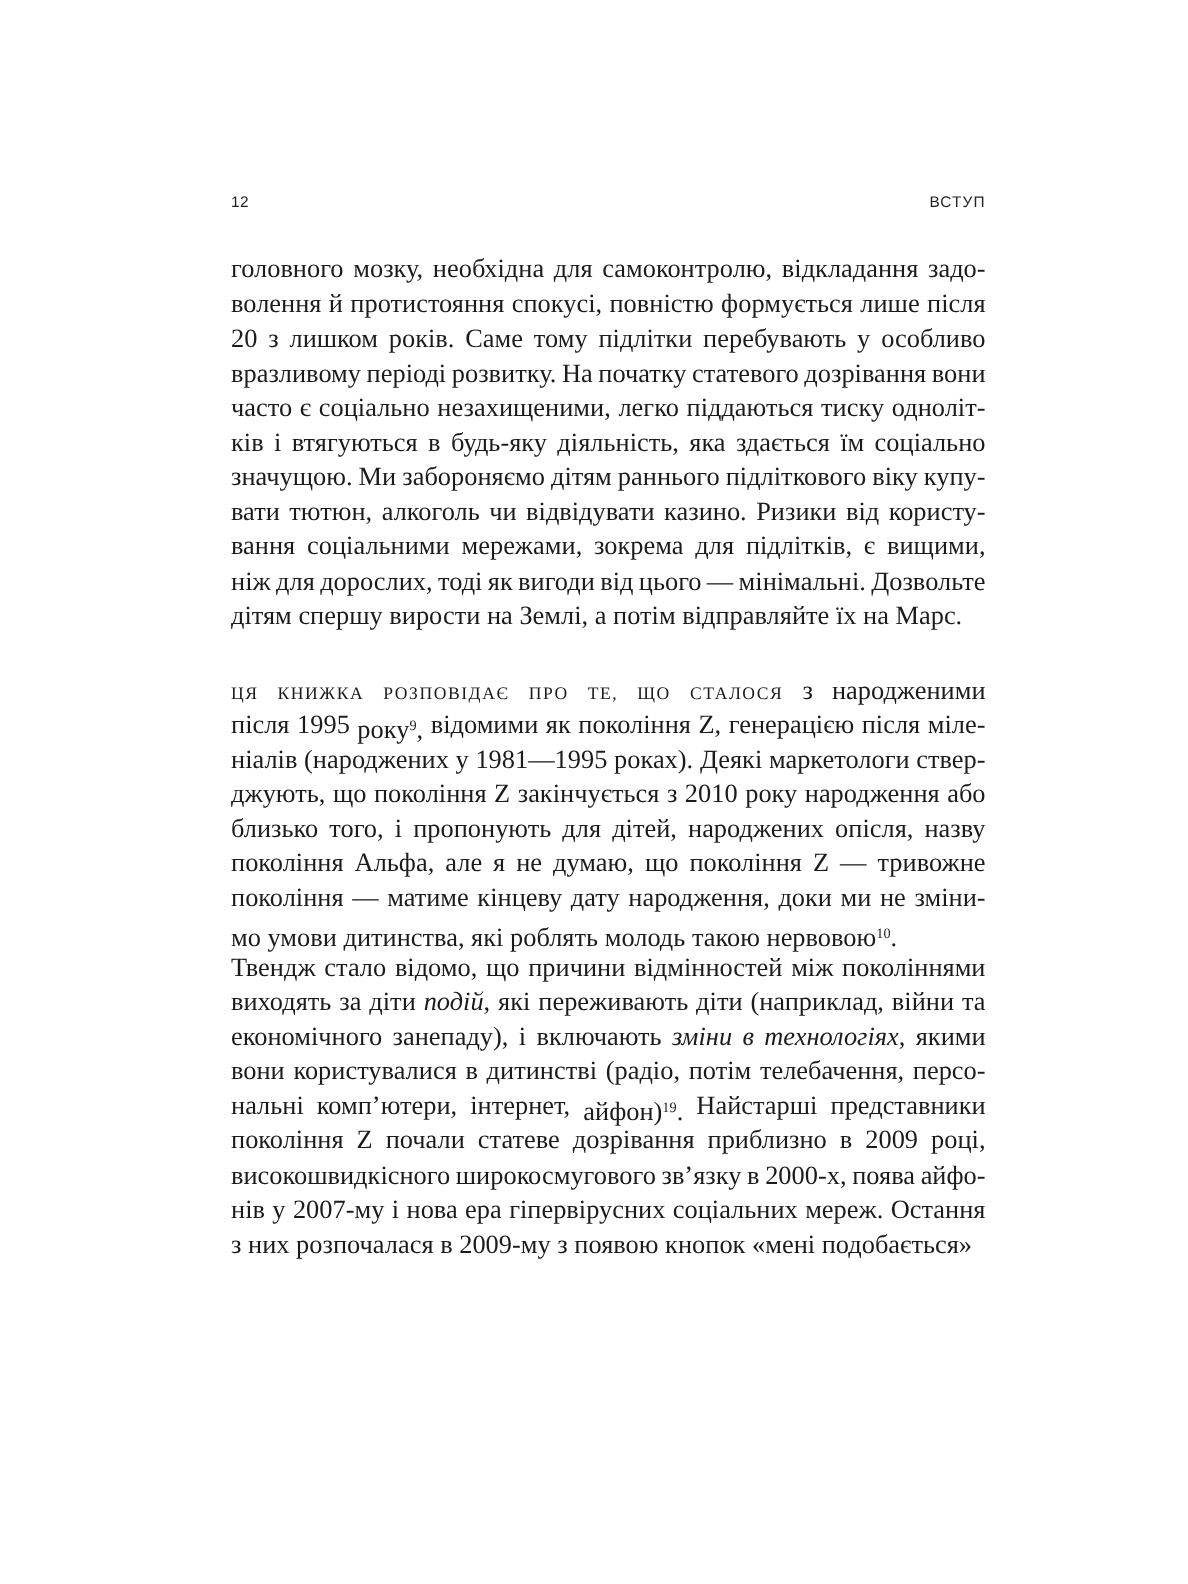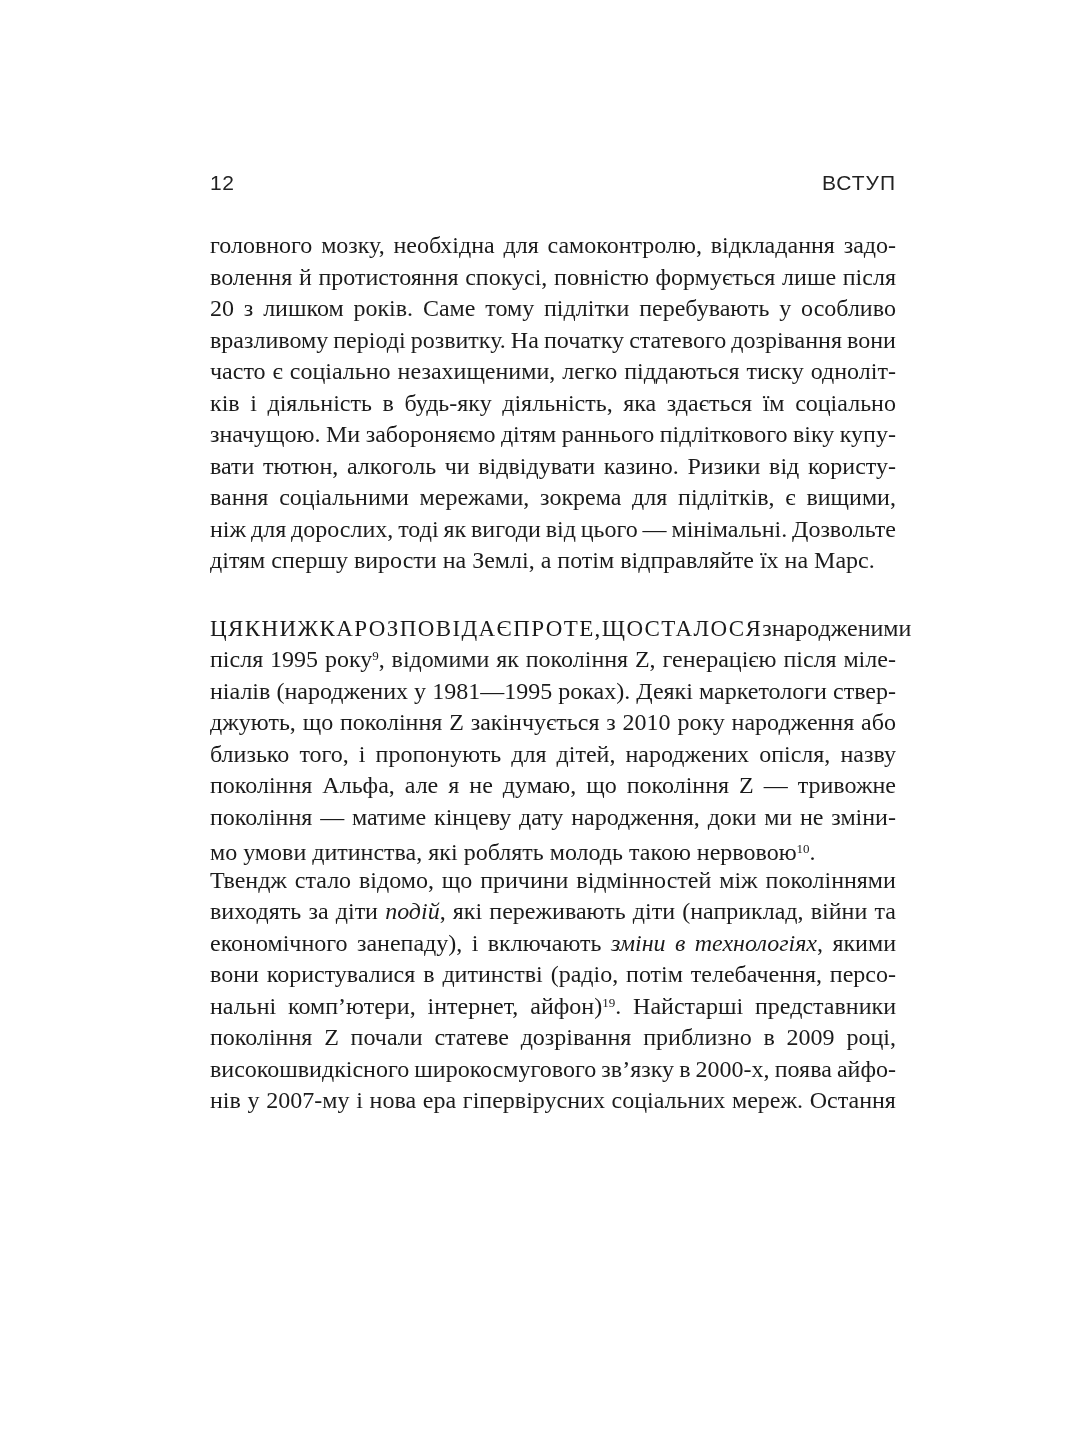--- a/index.html
+++ b/index.html
@@ -19,53 +19,53 @@
   }
   .running-head {
     position: absolute;
     left: 210px;
     top: 173px;
     width: 686px;
     display: flex;
     justify-content: space-between;
     align-items: baseline;
     font-family: "Liberation Sans", "DejaVu Sans", sans-serif;
-    font-size: 21px;
+    font-size: 14px;
     line-height: 20px;
     color: #222222;
   }
   .running-head .page-num { letter-spacing: 0.5px; }
   .running-head .head-title { letter-spacing: 1px; margin-left: 40px; }
   .body-text {
     position: absolute;
     left: 210px;
     top: 230px;
     width: 686px;
     font-family: "Liberation Serif", "DejaVu Serif", serif;
     font-size: 24px;
     line-height: 31.5px;
     color: #1b1b1b;
   }
   .paragraph { margin: 0; }
   .paragraph.spaced { margin-top: 36px; }
   .line {
     display: flex;
     justify-content: space-between;
-    align-items: flex-end;
+    align-items: flex-start;
     line-height: 31.5px;
     height: 31.5px;
   }
   .line.last {
     display: block;
   }
   .line.indent { padding-left: 37px; }
   .word { white-space: pre; }
   .seg-i { font-style: italic; }
   .seg-caps {
-    font-size: 23px;
+    font-size: 16px;
     letter-spacing: 1.4px;
   }
   .seg-sup {
     font-size: 13px;
     vertical-align: 7px;
     letter-spacing: 0;
   }
 </style>
 </head>
 <body>
@@ -124,21 +124,21 @@
           <span class="word"><span>соціально</span></span>
           <span class="word"><span>незахищеними,</span></span>
           <span class="word"><span>легко</span></span>
           <span class="word"><span>піддаються</span></span>
           <span class="word"><span>тиску</span></span>
           <span class="word"><span>одноліт-</span></span>
         </div>
         <div class="line">
           <span class="word"><span>ків</span></span>
           <span class="word"><span>і</span></span>
-          <span class="word"><span>діяльність</span></span>
+          <span class="word"><span>втягуються</span></span>
           <span class="word"><span>в</span></span>
           <span class="word"><span>будь-яку</span></span>
           <span class="word"><span>діяльність,</span></span>
           <span class="word"><span>яка</span></span>
           <span class="word"><span>здається</span></span>
           <span class="word"><span>їм</span></span>
           <span class="word"><span>соціально</span></span>
         </div>
         <div class="line">
           <span class="word"><span>значущою.</span></span>
@@ -346,15 +346,16 @@
           <span class="word"><span>у</span></span>
           <span class="word"><span>2007-му</span></span>
           <span class="word"><span>і</span></span>
           <span class="word"><span>нова</span></span>
           <span class="word"><span>ера</span></span>
           <span class="word"><span>гіпервірусних</span></span>
           <span class="word"><span>соціальних</span></span>
           <span class="word"><span>мереж.</span></span>
           <span class="word"><span>Остання</span></span>
         </div>
+        <div class="line last"><span>з них розпочалася в 2009-му з появою кнопок «мені подобається»</span></div>
       </div>
     </div>
 </div>
 
 </body></html>

